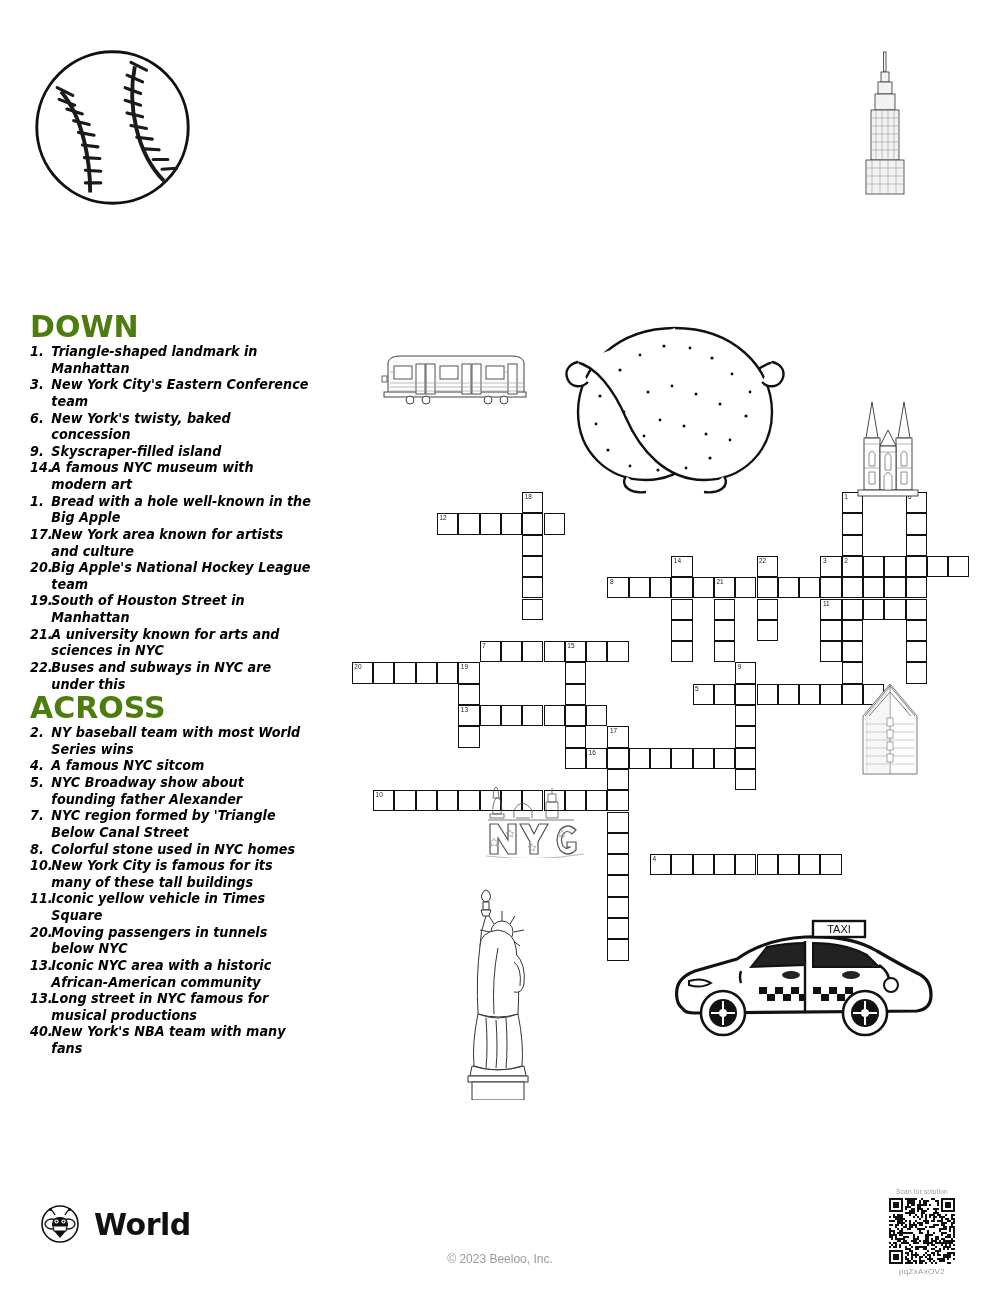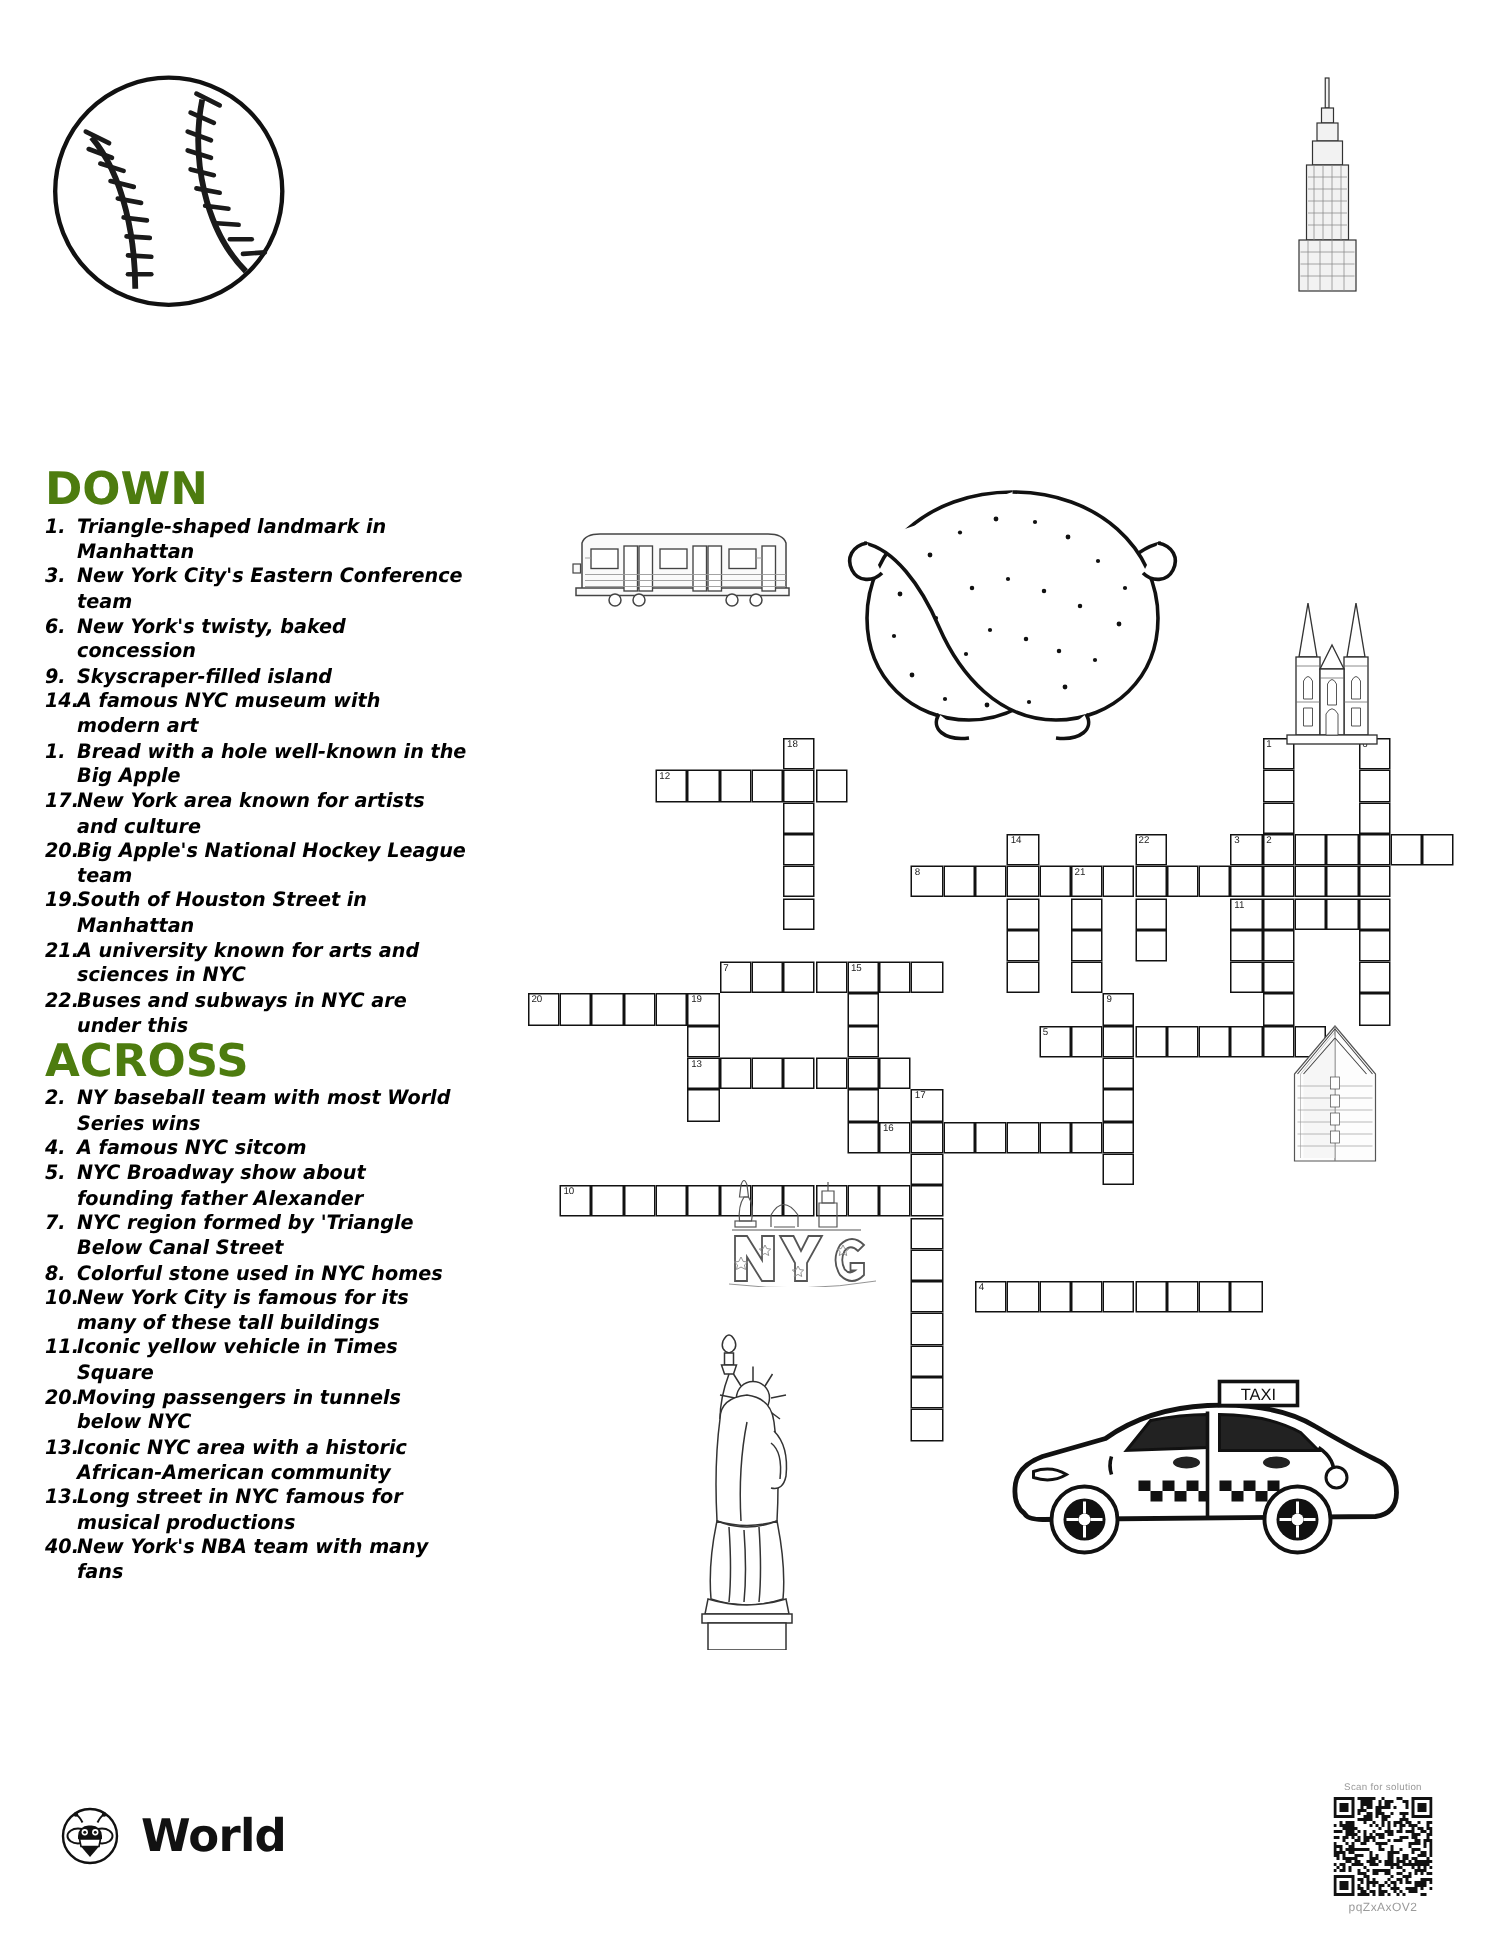--- a/index.html
+++ b/index.html
@@ -602,20 +602,21 @@
       <circle cx="23.5" cy="17.5" r="2.1" fill="#fff"></circle>
       <circle cx="16.5" cy="17.5" r="1" fill="#111"></circle>
       <circle cx="23.5" cy="17.5" r="1" fill="#111"></circle>
       <path d="M15 11 q-2 -4 -4 -5 M25 11 q2 -4 4 -5" stroke="#111" stroke-width="1.3" fill="none"></path>
       <circle cx="10.6" cy="5.6" r="1.5" fill="#111"></circle>
       <circle cx="29.4" cy="5.6" r="1.5" fill="#111"></circle>
     </svg>
     <div id="logo-text">World</div>
   </div>
 
+  <div id="copyright">© 2023 Beeloo, Inc.</div>
 
   <div id="qr-block">
     <div id="qr-caption">Scan for solution</div>
     <svg id="qr-img" viewBox="0 0 33 33">
       <rect width="33" height="33" fill="#fff"></rect>
       <g fill="#111" id="qr-cells">
           <path d="M0 0h1v1h-1zM1 0h1v1h-1zM2 0h1v1h-1zM3 0h1v1h-1zM4 0h1v1h-1zM5 0h1v1h-1zM6 0h1v1h-1zM8 0h1v1h-1zM9 0h1v1h-1zM10 0h1v1h-1zM11 0h1v1h-1zM12 0h1v1h-1zM13 0h1v1h-1zM16 0h1v1h-1zM21 0h1v1h-1zM22 0h1v1h-1zM26 0h1v1h-1zM27 0h1v1h-1zM28 0h1v1h-1zM29 0h1v1h-1zM30 0h1v1h-1zM31 0h1v1h-1zM32 0h1v1h-1zM0 1h1v1h-1zM6 1h1v1h-1zM9 1h1v1h-1zM10 1h1v1h-1zM11 1h1v1h-1zM12 1h1v1h-1zM15 1h1v1h-1zM17 1h1v1h-1zM18 1h1v1h-1zM19 1h1v1h-1zM23 1h1v1h-1zM24 1h1v1h-1zM26 1h1v1h-1zM32 1h1v1h-1zM0 2h1v1h-1zM2 2h1v1h-1zM3 2h1v1h-1zM4 2h1v1h-1zM6 2h1v1h-1zM9 2h1v1h-1zM10 2h1v1h-1zM11 2h1v1h-1zM12 2h1v1h-1zM15 2h1v1h-1zM17 2h1v1h-1zM18 2h1v1h-1zM24 2h1v1h-1zM26 2h1v1h-1zM28 2h1v1h-1zM29 2h1v1h-1zM30 2h1v1h-1zM32 2h1v1h-1zM0 3h1v1h-1zM2 3h1v1h-1zM3 3h1v1h-1zM4 3h1v1h-1zM6 3h1v1h-1zM9 3h1v1h-1zM11 3h1v1h-1zM12 3h1v1h-1zM14 3h1v1h-1zM15 3h1v1h-1zM16 3h1v1h-1zM17 3h1v1h-1zM18 3h1v1h-1zM20 3h1v1h-1zM24 3h1v1h-1zM26 3h1v1h-1zM28 3h1v1h-1zM29 3h1v1h-1zM30 3h1v1h-1zM32 3h1v1h-1zM0 4h1v1h-1zM2 4h1v1h-1zM3 4h1v1h-1zM4 4h1v1h-1zM6 4h1v1h-1zM8 4h1v1h-1zM9 4h1v1h-1zM10 4h1v1h-1zM14 4h1v1h-1zM15 4h1v1h-1zM26 4h1v1h-1zM28 4h1v1h-1zM29 4h1v1h-1zM30 4h1v1h-1zM32 4h1v1h-1zM0 5h1v1h-1zM6 5h1v1h-1zM8 5h1v1h-1zM11 5h1v1h-1zM12 5h1v1h-1zM14 5h1v1h-1zM15 5h1v1h-1zM16 5h1v1h-1zM19 5h1v1h-1zM22 5h1v1h-1zM23 5h1v1h-1zM24 5h1v1h-1zM26 5h1v1h-1zM32 5h1v1h-1zM0 6h1v1h-1zM1 6h1v1h-1zM2 6h1v1h-1zM3 6h1v1h-1zM4 6h1v1h-1zM5 6h1v1h-1zM6 6h1v1h-1zM10 6h1v1h-1zM11 6h1v1h-1zM12 6h1v1h-1zM14 6h1v1h-1zM16 6h1v1h-1zM17 6h1v1h-1zM18 6h1v1h-1zM23 6h1v1h-1zM26 6h1v1h-1zM27 6h1v1h-1zM28 6h1v1h-1zM29 6h1v1h-1zM30 6h1v1h-1zM31 6h1v1h-1zM32 6h1v1h-1zM8 7h1v1h-1zM9 7h1v1h-1zM10 7h1v1h-1zM11 7h1v1h-1zM12 7h1v1h-1zM16 7h1v1h-1zM17 7h1v1h-1zM22 7h1v1h-1zM23 7h1v1h-1zM24 7h1v1h-1zM2 8h1v1h-1zM4 8h1v1h-1zM5 8h1v1h-1zM6 8h1v1h-1zM10 8h1v1h-1zM13 8h1v1h-1zM16 8h1v1h-1zM18 8h1v1h-1zM20 8h1v1h-1zM21 8h1v1h-1zM22 8h1v1h-1zM24 8h1v1h-1zM25 8h1v1h-1zM28 8h1v1h-1zM31 8h1v1h-1zM32 8h1v1h-1zM0 9h1v1h-1zM2 9h1v1h-1zM3 9h1v1h-1zM4 9h1v1h-1zM5 9h1v1h-1zM6 9h1v1h-1zM12 9h1v1h-1zM14 9h1v1h-1zM16 9h1v1h-1zM18 9h1v1h-1zM20 9h1v1h-1zM22 9h1v1h-1zM23 9h1v1h-1zM25 9h1v1h-1zM26 9h1v1h-1zM27 9h1v1h-1zM31 9h1v1h-1zM3 10h1v1h-1zM4 10h1v1h-1zM5 10h1v1h-1zM6 10h1v1h-1zM7 10h1v1h-1zM15 10h1v1h-1zM18 10h1v1h-1zM22 10h1v1h-1zM26 10h1v1h-1zM28 10h1v1h-1zM29 10h1v1h-1zM31 10h1v1h-1zM32 10h1v1h-1zM0 11h1v1h-1zM1 11h1v1h-1zM2 11h1v1h-1zM4 11h1v1h-1zM5 11h1v1h-1zM6 11h1v1h-1zM8 11h1v1h-1zM10 11h1v1h-1zM13 11h1v1h-1zM17 11h1v1h-1zM18 11h1v1h-1zM19 11h1v1h-1zM21 11h1v1h-1zM22 11h1v1h-1zM24 11h1v1h-1zM25 11h1v1h-1zM26 11h1v1h-1zM29 11h1v1h-1zM30 11h1v1h-1zM32 11h1v1h-1zM4 12h1v1h-1zM5 12h1v1h-1zM6 12h1v1h-1zM7 12h1v1h-1zM10 12h1v1h-1zM12 12h1v1h-1zM14 12h1v1h-1zM15 12h1v1h-1zM16 12h1v1h-1zM18 12h1v1h-1zM19 12h1v1h-1zM26 12h1v1h-1zM27 12h1v1h-1zM28 12h1v1h-1zM31 12h1v1h-1zM32 12h1v1h-1zM0 13h1v1h-1zM1 13h1v1h-1zM3 13h1v1h-1zM4 13h1v1h-1zM6 13h1v1h-1zM8 13h1v1h-1zM10 13h1v1h-1zM11 13h1v1h-1zM12 13h1v1h-1zM13 13h1v1h-1zM15 13h1v1h-1zM16 13h1v1h-1zM22 13h1v1h-1zM23 13h1v1h-1zM24 13h1v1h-1zM26 13h1v1h-1zM27 13h1v1h-1zM31 13h1v1h-1zM3 14h1v1h-1zM7 14h1v1h-1zM8 14h1v1h-1zM10 14h1v1h-1zM11 14h1v1h-1zM13 14h1v1h-1zM18 14h1v1h-1zM20 14h1v1h-1zM21 14h1v1h-1zM22 14h1v1h-1zM27 14h1v1h-1zM28 14h1v1h-1zM30 14h1v1h-1zM31 14h1v1h-1zM32 14h1v1h-1zM0 15h1v1h-1zM4 15h1v1h-1zM6 15h1v1h-1zM9 15h1v1h-1zM10 15h1v1h-1zM14 15h1v1h-1zM15 15h1v1h-1zM16 15h1v1h-1zM17 15h1v1h-1zM25 15h1v1h-1zM26 15h1v1h-1zM27 15h1v1h-1zM28 15h1v1h-1zM30 15h1v1h-1zM32 15h1v1h-1zM0 16h1v1h-1zM1 16h1v1h-1zM2 16h1v1h-1zM5 16h1v1h-1zM6 16h1v1h-1zM15 16h1v1h-1zM19 16h1v1h-1zM25 16h1v1h-1zM30 16h1v1h-1zM32 16h1v1h-1zM0 17h1v1h-1zM2 17h1v1h-1zM4 17h1v1h-1zM5 17h1v1h-1zM6 17h1v1h-1zM7 17h1v1h-1zM8 17h1v1h-1zM9 17h1v1h-1zM10 17h1v1h-1zM11 17h1v1h-1zM15 17h1v1h-1zM16 17h1v1h-1zM19 17h1v1h-1zM22 17h1v1h-1zM26 17h1v1h-1zM27 17h1v1h-1zM28 17h1v1h-1zM32 17h1v1h-1zM0 18h1v1h-1zM1 18h1v1h-1zM2 18h1v1h-1zM3 18h1v1h-1zM5 18h1v1h-1zM6 18h1v1h-1zM12 18h1v1h-1zM18 18h1v1h-1zM19 18h1v1h-1zM20 18h1v1h-1zM21 18h1v1h-1zM26 18h1v1h-1zM29 18h1v1h-1zM30 18h1v1h-1zM32 18h1v1h-1zM0 19h1v1h-1zM1 19h1v1h-1zM3 19h1v1h-1zM7 19h1v1h-1zM8 19h1v1h-1zM9 19h1v1h-1zM12 19h1v1h-1zM14 19h1v1h-1zM18 19h1v1h-1zM19 19h1v1h-1zM23 19h1v1h-1zM24 19h1v1h-1zM28 19h1v1h-1zM29 19h1v1h-1zM30 19h1v1h-1zM32 19h1v1h-1zM1 20h1v1h-1zM3 20h1v1h-1zM4 20h1v1h-1zM5 20h1v1h-1zM6 20h1v1h-1zM7 20h1v1h-1zM12 20h1v1h-1zM13 20h1v1h-1zM14 20h1v1h-1zM18 20h1v1h-1zM19 20h1v1h-1zM21 20h1v1h-1zM23 20h1v1h-1zM24 20h1v1h-1zM26 20h1v1h-1zM27 20h1v1h-1zM31 20h1v1h-1zM4 21h1v1h-1zM5 21h1v1h-1zM7 21h1v1h-1zM8 21h1v1h-1zM11 21h1v1h-1zM12 21h1v1h-1zM13 21h1v1h-1zM15 21h1v1h-1zM17 21h1v1h-1zM18 21h1v1h-1zM19 21h1v1h-1zM21 21h1v1h-1zM22 21h1v1h-1zM23 21h1v1h-1zM25 21h1v1h-1zM27 21h1v1h-1zM28 21h1v1h-1zM29 21h1v1h-1zM30 21h1v1h-1zM31 21h1v1h-1zM32 21h1v1h-1zM0 22h1v1h-1zM2 22h1v1h-1zM3 22h1v1h-1zM6 22h1v1h-1zM7 22h1v1h-1zM8 22h1v1h-1zM9 22h1v1h-1zM12 22h1v1h-1zM13 22h1v1h-1zM14 22h1v1h-1zM17 22h1v1h-1zM18 22h1v1h-1zM19 22h1v1h-1zM20 22h1v1h-1zM21 22h1v1h-1zM23 22h1v1h-1zM24 22h1v1h-1zM25 22h1v1h-1zM26 22h1v1h-1zM27 22h1v1h-1zM28 22h1v1h-1zM29 22h1v1h-1zM30 22h1v1h-1zM31 22h1v1h-1zM1 23h1v1h-1zM3 23h1v1h-1zM5 23h1v1h-1zM10 23h1v1h-1zM19 23h1v1h-1zM21 23h1v1h-1zM22 23h1v1h-1zM26 23h1v1h-1zM28 23h1v1h-1zM30 23h1v1h-1zM32 23h1v1h-1zM0 24h1v1h-1zM2 24h1v1h-1zM3 24h1v1h-1zM5 24h1v1h-1zM8 24h1v1h-1zM11 24h1v1h-1zM13 24h1v1h-1zM14 24h1v1h-1zM15 24h1v1h-1zM16 24h1v1h-1zM17 24h1v1h-1zM18 24h1v1h-1zM23 24h1v1h-1zM27 24h1v1h-1zM28 24h1v1h-1zM29 24h1v1h-1zM30 24h1v1h-1zM8 25h1v1h-1zM9 25h1v1h-1zM10 25h1v1h-1zM13 25h1v1h-1zM14 25h1v1h-1zM17 25h1v1h-1zM18 25h1v1h-1zM21 25h1v1h-1zM22 25h1v1h-1zM25 25h1v1h-1zM27 25h1v1h-1zM29 25h1v1h-1zM31 25h1v1h-1zM32 25h1v1h-1zM0 26h1v1h-1zM1 26h1v1h-1zM2 26h1v1h-1zM3 26h1v1h-1zM4 26h1v1h-1zM5 26h1v1h-1zM6 26h1v1h-1zM10 26h1v1h-1zM11 26h1v1h-1zM19 26h1v1h-1zM23 26h1v1h-1zM24 26h1v1h-1zM25 26h1v1h-1zM0 27h1v1h-1zM6 27h1v1h-1zM8 27h1v1h-1zM9 27h1v1h-1zM11 27h1v1h-1zM13 27h1v1h-1zM18 27h1v1h-1zM21 27h1v1h-1zM22 27h1v1h-1zM24 27h1v1h-1zM29 27h1v1h-1zM30 27h1v1h-1zM31 27h1v1h-1zM32 27h1v1h-1zM0 28h1v1h-1zM2 28h1v1h-1zM3 28h1v1h-1zM4 28h1v1h-1zM6 28h1v1h-1zM9 28h1v1h-1zM11 28h1v1h-1zM12 28h1v1h-1zM13 28h1v1h-1zM14 28h1v1h-1zM17 28h1v1h-1zM19 28h1v1h-1zM20 28h1v1h-1zM22 28h1v1h-1zM24 28h1v1h-1zM25 28h1v1h-1zM27 28h1v1h-1zM28 28h1v1h-1zM29 28h1v1h-1zM30 28h1v1h-1zM32 28h1v1h-1zM0 29h1v1h-1zM2 29h1v1h-1zM3 29h1v1h-1zM4 29h1v1h-1zM6 29h1v1h-1zM8 29h1v1h-1zM11 29h1v1h-1zM13 29h1v1h-1zM15 29h1v1h-1zM16 29h1v1h-1zM18 29h1v1h-1zM20 29h1v1h-1zM27 29h1v1h-1zM28 29h1v1h-1zM29 29h1v1h-1zM30 29h1v1h-1zM0 30h1v1h-1zM2 30h1v1h-1zM3 30h1v1h-1zM4 30h1v1h-1zM6 30h1v1h-1zM8 30h1v1h-1zM9 30h1v1h-1zM11 30h1v1h-1zM15 30h1v1h-1zM19 30h1v1h-1zM20 30h1v1h-1zM21 30h1v1h-1zM24 30h1v1h-1zM25 30h1v1h-1zM26 30h1v1h-1zM27 30h1v1h-1zM29 30h1v1h-1zM32 30h1v1h-1zM0 31h1v1h-1zM6 31h1v1h-1zM9 31h1v1h-1zM10 31h1v1h-1zM12 31h1v1h-1zM13 31h1v1h-1zM15 31h1v1h-1zM16 31h1v1h-1zM17 31h1v1h-1zM20 31h1v1h-1zM22 31h1v1h-1zM25 31h1v1h-1zM26 31h1v1h-1zM27 31h1v1h-1zM0 32h1v1h-1zM1 32h1v1h-1zM2 32h1v1h-1zM3 32h1v1h-1zM4 32h1v1h-1zM5 32h1v1h-1zM6 32h1v1h-1zM8 32h1v1h-1zM9 32h1v1h-1zM10 32h1v1h-1zM11 32h1v1h-1zM13 32h1v1h-1zM15 32h1v1h-1zM16 32h1v1h-1zM18 32h1v1h-1zM21 32h1v1h-1zM23 32h1v1h-1zM29 32h1v1h-1zM30 32h1v1h-1z"></path>
         </g>
     </svg>
     <div id="qr-code-text">pqZxAxOV2</div>

